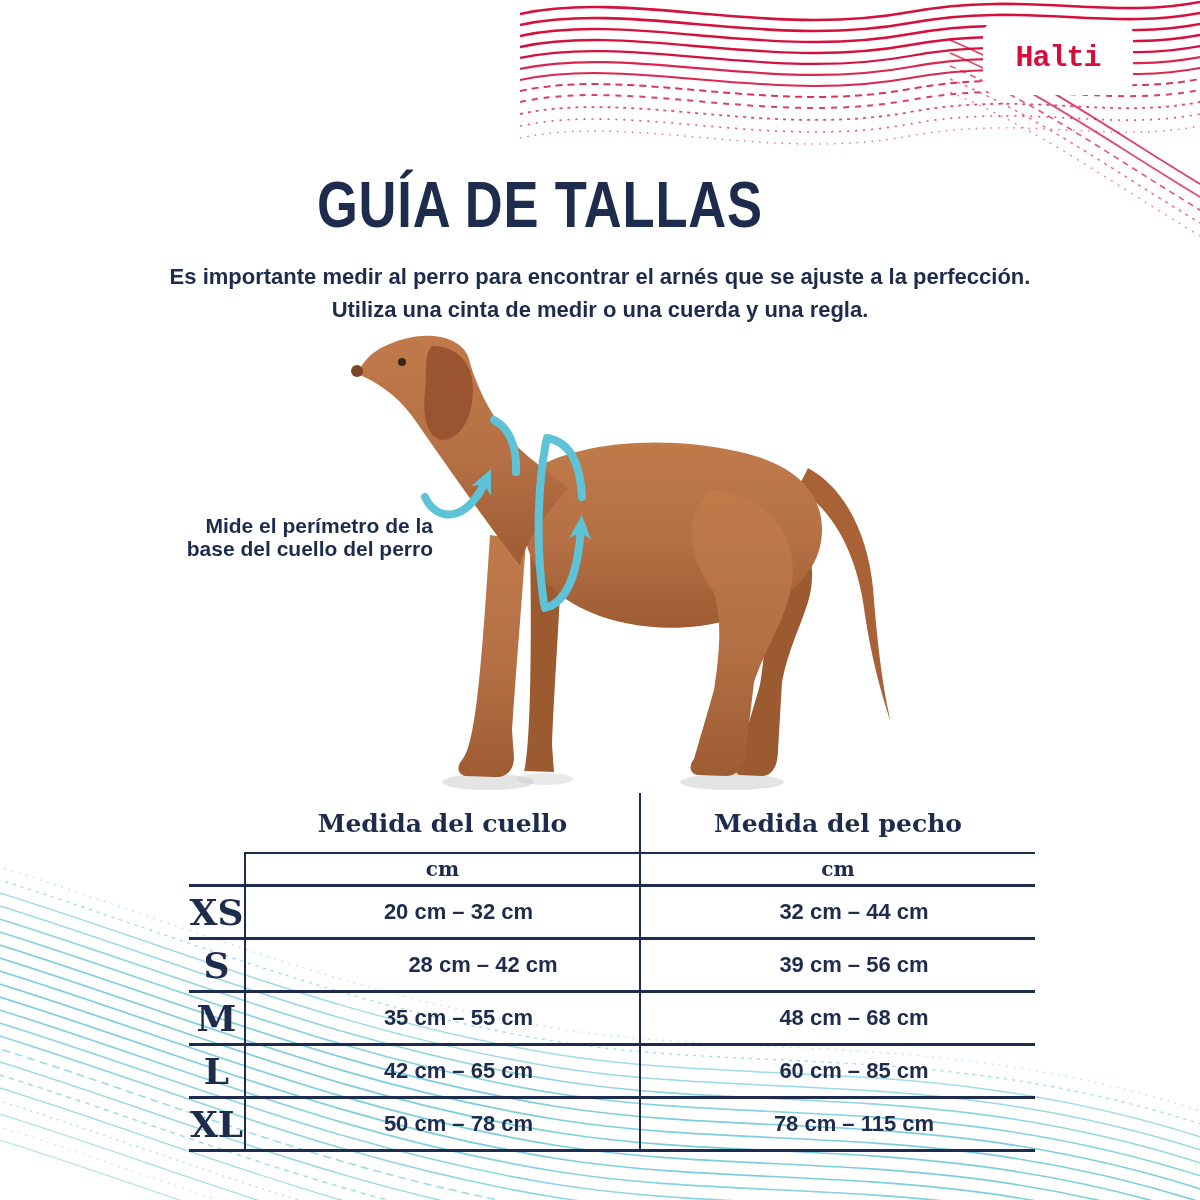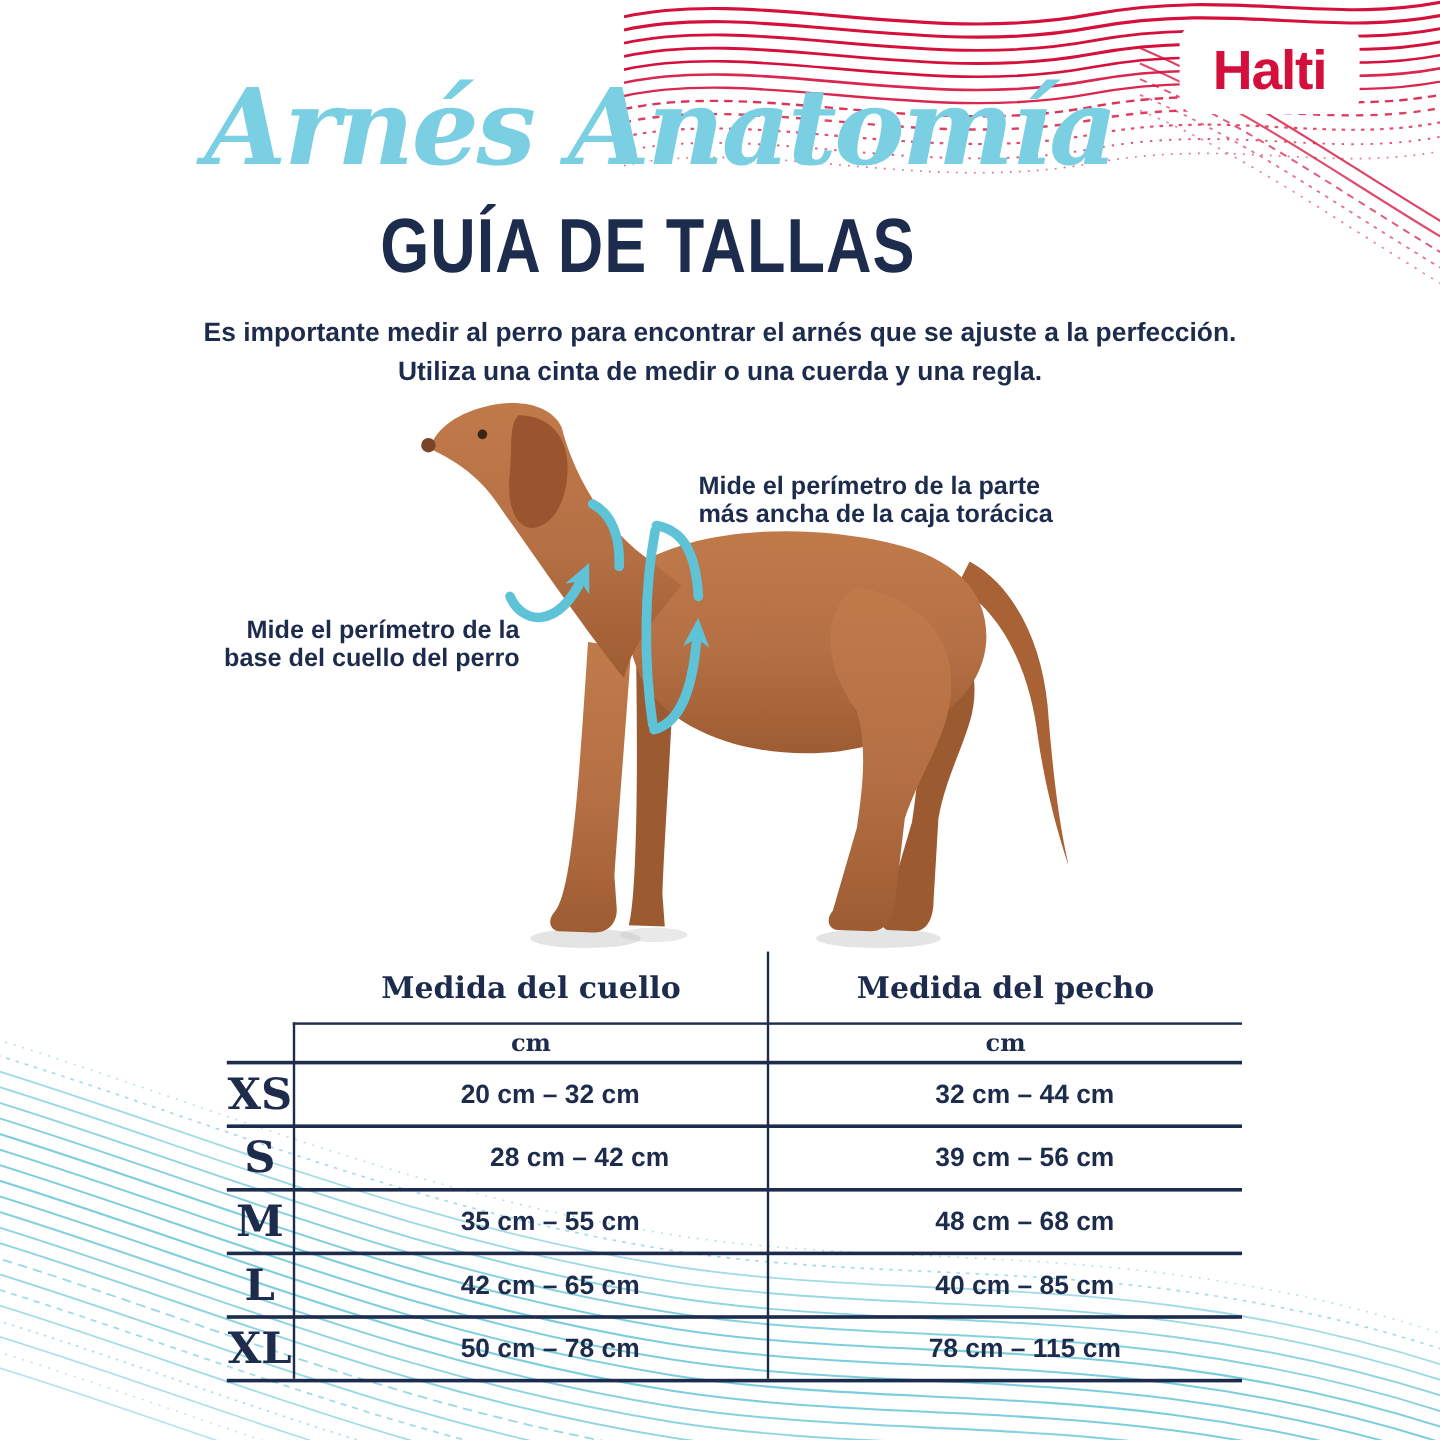--- a/index.html
+++ b/index.html
@@ -99,23 +99,23 @@
   .logo-box {
     position: absolute;
     left: 983px; top: 21px;
     width: 150px; height: 74px;
     background: #ffffff;
     border-radius: 14px;
     display: flex; align-items: center; justify-content: center;
     z-index: 2;
   }
   .logo-text {
-    font-family: Liberation Sans, sans-serif;
-    font-weight: 700;
-    font-size: 46px;
+    font-family: Liberation Mono, monospace;
+    font-weight: 700;
+    font-size: 30px;
     letter-spacing: -1px;
     color: #d50f3c;
   }
 </style>
 </head>
 <body>
 
 <div class="canvas">
 
   <svg class="waves-svg" style="left:520px; top:0;" width="680" height="250" viewBox="0 0 680 250">
@@ -171,21 +171,20 @@
       <use href="#tw" transform="translate(0,221)" stroke-width="1.3" opacity="0.45"></use>
       <use href="#tw" transform="translate(0,234)" stroke-width="1.3" stroke-dasharray="1.5 6" opacity="0.4"></use>
       <use href="#tw" transform="translate(0,247)" stroke-width="1.3" opacity="0.4"></use>
     </g>
   </svg>
 
   <div class="logo-box">
     <span class="logo-text">Halti</span>
   </div>
 
-  <div class="script-title">Arnés Anatomía</div>
   <div class="main-title-wrap">
     <div class="main-title">GUÍA DE TALLAS</div>
   </div>
   <div class="intro">
     <div>Es importante medir al perro para encontrar el arnés que se ajuste a la perfección.</div>
     <div>Utiliza una cinta de medir o una cuerda y una regla.</div>
   </div>
 
   <svg class="dog-svg" width="560" height="470" viewBox="0 0 560 470">
     <defs>
@@ -225,24 +224,20 @@
 
     <g stroke="#5ec3d7" stroke-width="8" fill="none" stroke-linecap="round">
       <path d="M164,90 C179,98 187,116 186,142"></path>
       <path d="M95,167 C105,190 135,196 156,150" marker-end="url(#arrTip)"></path>
       <path d="M217,108 C240,112 250,132 252,167"></path>
       <path d="M216,112 C207,160 206,220 214,274"></path>
       <path d="M215,278 C238,272 248,242 251,197" marker-end="url(#arrTip)"></path>
     </g>
   </svg>
 
-  <div class="note note-chest">
-    <div>Mide el perímetro de la parte</div>
-    <div>más ancha de la caja torácica</div>
-  </div>
   <div class="note note-neck">
     <div>Mide el perímetro de la</div>
     <div>base del cuello del perro</div>
   </div>
 
   <div class="tline" style="left:639px; top:793px; width:2px; height:356px;"></div>
   <div class="tline" style="left:244px; top:852px; width:2px; height:297px;"></div>
   <div class="tline" style="left:244px; top:852px; width:791px; height:2px;"></div>
   <div class="tline" style="left:189px; top:884px; width:846px; height:3px;"></div>
   <div class="tline" style="left:189px; top:937px; width:846px; height:3px;"></div>
@@ -263,19 +258,19 @@
   <div class="tcell size-label" style="left:189px; top:940px; width:55px; height:50px;">S</div>
   <div class="tcell range-value" style="left:246px; top:940px; width:442px; height:50px;">28 cm – 42 cm</div>
   <div class="tcell range-value" style="left:641px; top:940px; width:394px; height:50px;">39 cm – 56 cm</div>
 
   <div class="tcell size-label" style="left:189px; top:993px; width:55px; height:50px;">M</div>
   <div class="tcell range-value" style="left:246px; top:993px; width:393px; height:50px;">35 cm – 55 cm</div>
   <div class="tcell range-value" style="left:641px; top:993px; width:394px; height:50px;">48 cm – 68 cm</div>
 
   <div class="tcell size-label" style="left:189px; top:1046px; width:55px; height:50px;">L</div>
   <div class="tcell range-value" style="left:246px; top:1046px; width:393px; height:50px;">42 cm – 65 cm</div>
-  <div class="tcell range-value" style="left:641px; top:1046px; width:394px; height:50px;">40 cm – 85 cm</div>
+  <div class="tcell range-value" style="left:641px; top:1046px; width:394px; height:50px;">60 cm – 85 cm</div>
 
   <div class="tcell size-label" style="left:189px; top:1099px; width:55px; height:50px;">XL</div>
   <div class="tcell range-value" style="left:246px; top:1099px; width:393px; height:50px;">50 cm – 78 cm</div>
   <div class="tcell range-value" style="left:641px; top:1099px; width:394px; height:50px;">78 cm – 115 cm</div>
 
 </div>
 
 </body></html>

